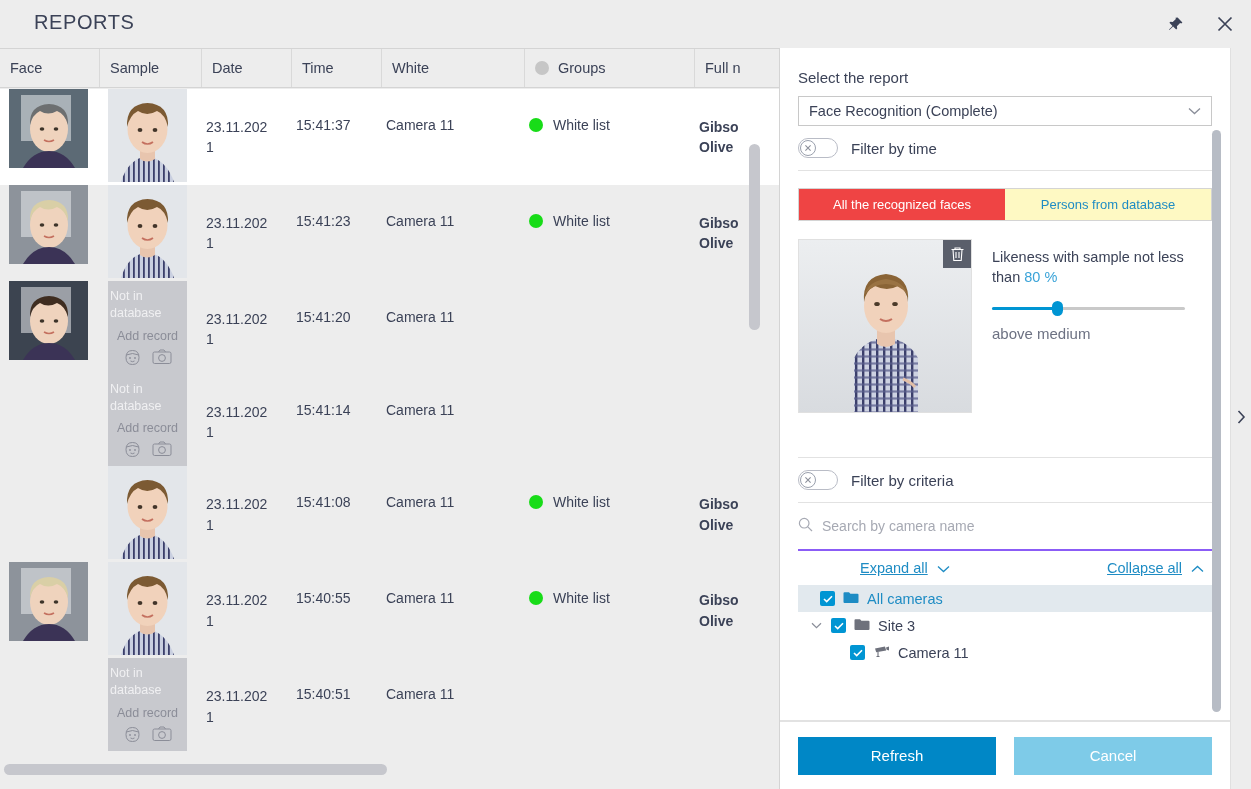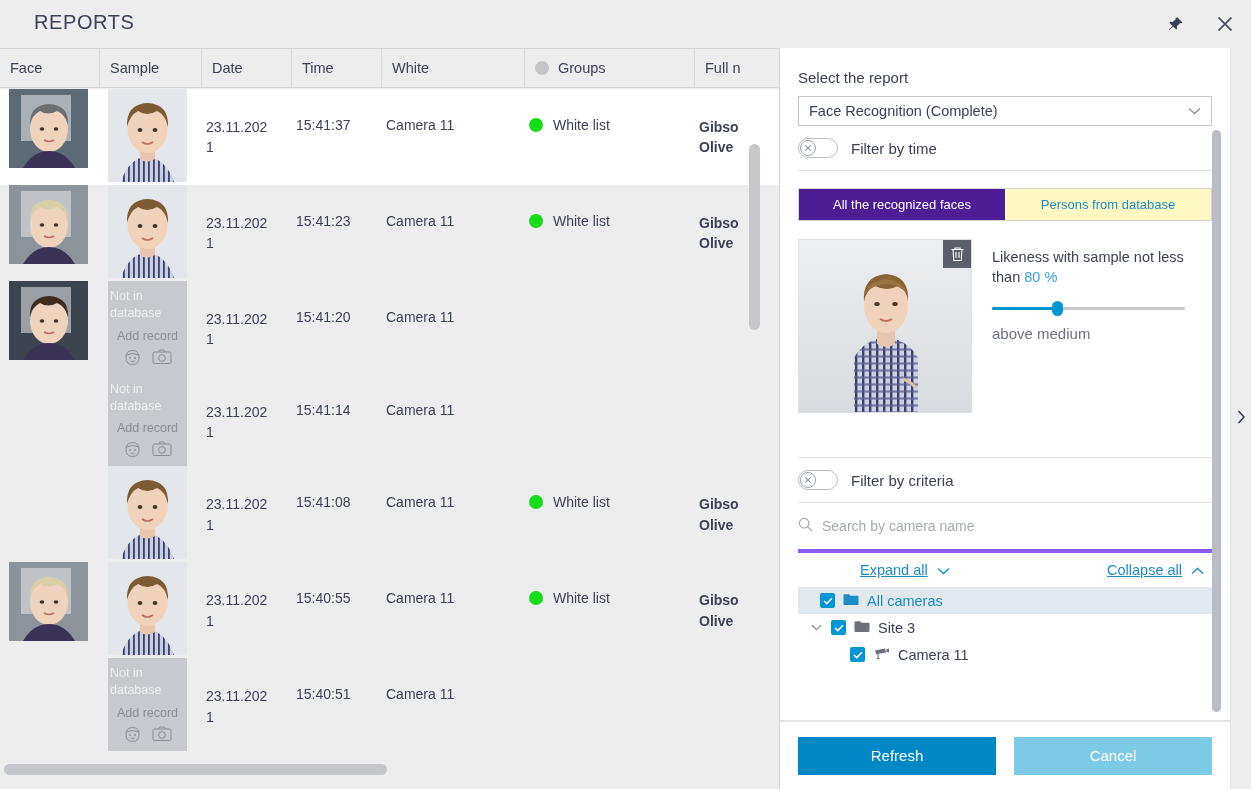--- a/index.html
+++ b/index.html
@@ -163,21 +163,21 @@
   .hr { height: 1px; background: #e2e2e2; width: 100%; }
 
   .tabs {
     display: flex; margin-top: 17px; height: 33px;
     border: 1px solid #d4d4d4;
   }
   .tab {
     flex: 1; display: flex; align-items: center; justify-content: center;
     font-size: 13px; cursor: pointer; background: #fef9c3; color: #1e8cc4;
   }
-  .tab.active { background: #4c1d95; color: #fff; }
+  .tab.active { background: #ef4444; color: #fff; }
 
   .sample-area { display: flex; margin-top: 18px; }
   .sample-photo {
     position: relative; width: 174px; height: 174px;
     background: #e6e8ea; flex: 0 0 auto; border: 1px solid #e0e0e0;
     overflow: hidden;
   }
   .trash-btn {
     position: absolute; right: 0; top: 0; width: 28px; height: 28px;
     background: #5a5f6b; display: flex; align-items: center;
@@ -209,21 +209,21 @@
   }
   .search-input {
     border: none; outline: none; font-size: 14px; color: #3b4257;
     font-family: "Liberation Sans", sans-serif; flex: 1;
     background: transparent;
   }
   .search-input::placeholder { color: #a6a9b3; }
 
   .exp-row {
     display: flex; align-items: center; justify-content: space-between;
-    padding: 9px 8px 9px 62px; border-top: 4px solid #8b5cf6;
+    padding: 9px 8px 9px 62px; border-top: 2px solid #8b5cf6;
   }
   .exp-link {
     display: flex; align-items: center; gap: 9px;
     color: #1e8cc4; font-size: 14.5px; cursor: pointer;
   }
   .exp-link span.txt { text-decoration: underline; }
 
   .tree-node {
     display: flex; align-items: center; height: 27px; gap: 8px;
     font-size: 14.5px; cursor: pointer;

